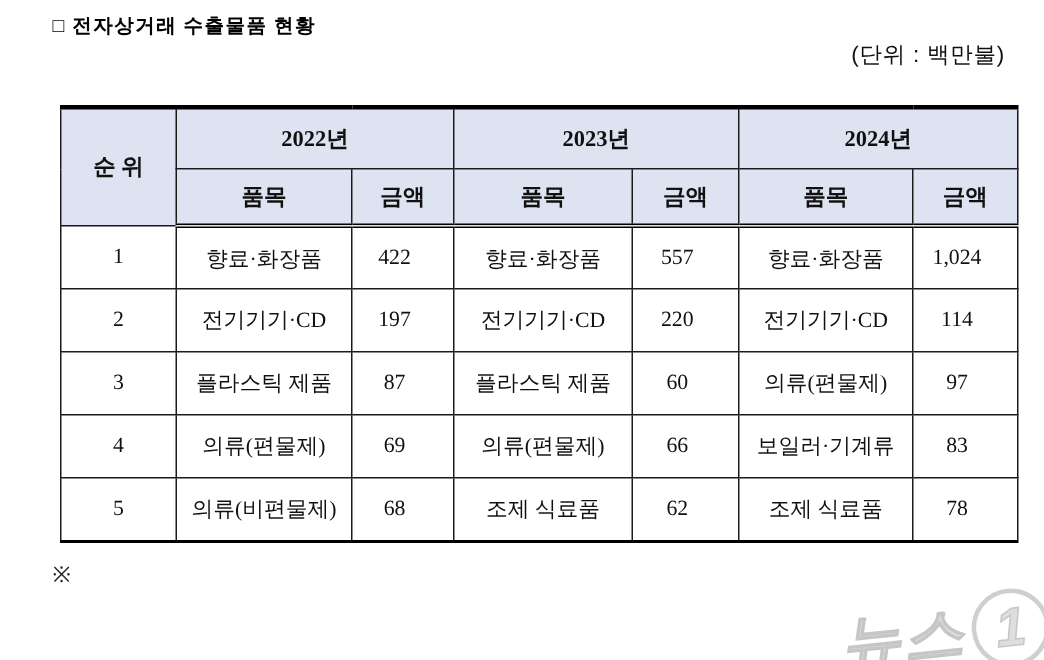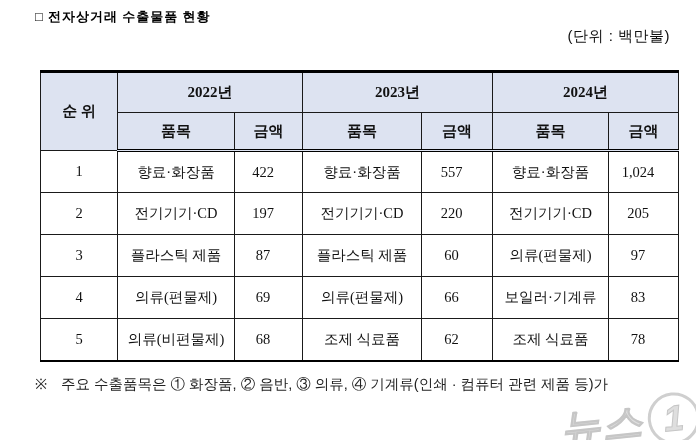--- a/index.html
+++ b/index.html
@@ -109,21 +109,21 @@
       <td class="item">향료·화장품</td>
       <td class="amount">1,024</td>
     </tr>
     <tr>
       <td>2</td>
       <td class="item">전기기기·CD</td>
       <td class="amount">197</td>
       <td class="item">전기기기·CD</td>
       <td class="amount">220</td>
       <td class="item">전기기기·CD</td>
-      <td class="amount">205</td>
+      <td class="amount">114</td>
     </tr>
     <tr>
       <td>3</td>
       <td class="item">플라스틱 제품</td>
       <td class="amount">87</td>
       <td class="item">플라스틱 제품</td>
       <td class="amount">60</td>
       <td class="item">의류(편물제)</td>
       <td class="amount">97</td>
     </tr>
@@ -144,20 +144,19 @@
       <td class="amount">62</td>
       <td class="item">조제 식료품</td>
       <td class="amount">78</td>
     </tr>
   </tbody>
 </table>
 
 <div class="footnote">
   <span class="marker">※</span>
   <div class="lines">
-    <div>주요 수출품목은 ① 화장품, ② 음반, ③ 의류, ④ 기계류(인쇄 · 컴퓨터 관련 제품 등)가</div>
   </div>
 </div>
 
 <div class="watermark">
   <span class="wm-text">뉴스</span>
   <span class="wm-one">1</span>
 </div>
 
 </body></html>

